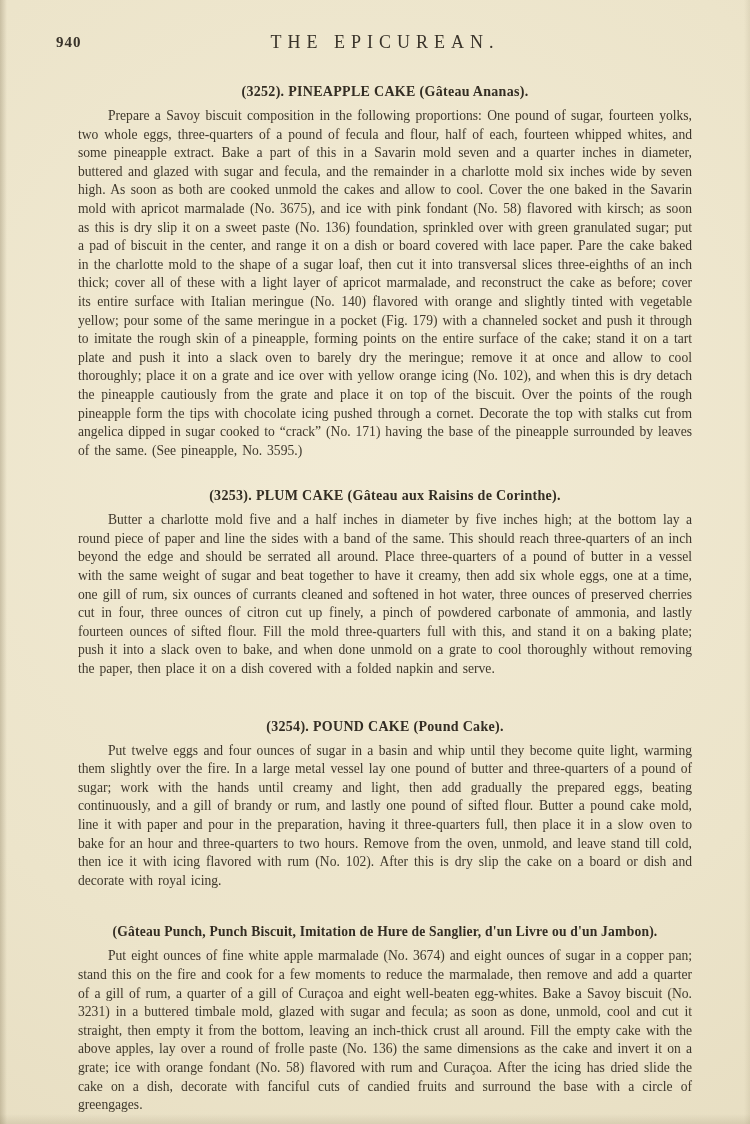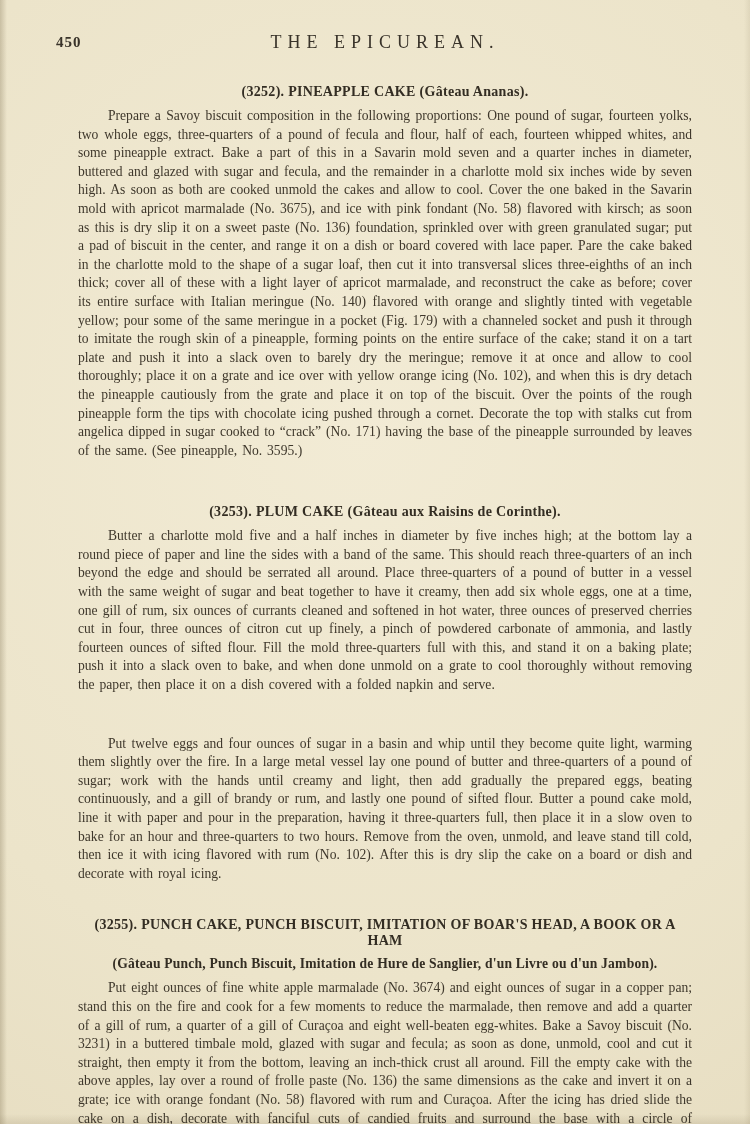--- a/index.html
+++ b/index.html
@@ -70,52 +70,52 @@
     line-height: 18.6px;
     text-align: justify;
     text-indent: 30px;
     word-spacing: 1.5px;
     color: #3e372b;
   }
   .recipe {
     margin-bottom: 26px;
   }
   .recipe + .recipe {
-    margin-top: 44px;
+    margin-top: 28px;
   }
   #recipe-pound-cake {
     margin-top: 40px;
   }
   #recipe-punch-cake {
     margin-top: 34px;
   }
 </style>
 </head>
 <body>
 
 <div class="page">
 
   <header class="running-head">
-    <span class="folio">450</span>
+    <span class="folio">940</span>
     <span class="running-title">THE EPICUREAN.</span>
   </header>
 
   <section class="recipe" id="recipe-pineapple-cake">
     <h2 class="recipe-heading">(3252). PINEAPPLE CAKE (Gâteau Ananas).</h2>
     <p class="recipe-body">Prepare a Savoy biscuit composition in the following proportions: One pound of sugar, fourteen yolks, two whole eggs, three-quarters of a pound of fecula and flour, half of each, fourteen whipped whites, and some pineapple extract. Bake a part of this in a Savarin mold seven and a quarter inches in diameter, buttered and glazed with sugar and fecula, and the remainder in a charlotte mold six inches wide by seven high. As soon as both are cooked unmold the cakes and allow to cool. Cover the one baked in the Savarin mold with apricot marmalade (No. 3675), and ice with pink fondant (No. 58) flavored with kirsch; as soon as this is dry slip it on a sweet paste (No. 136) foundation, sprinkled over with green granulated sugar; put a pad of biscuit in the center, and range it on a dish or board covered with lace paper. Pare the cake baked in the charlotte mold to the shape of a sugar loaf, then cut it into transversal slices three-eighths of an inch thick; cover all of these with a light layer of apricot marmalade, and reconstruct the cake as before; cover its entire surface with Italian meringue (No. 140) flavored with orange and slightly tinted with vegetable yellow; pour some of the same meringue in a pocket (Fig. 179) with a channeled socket and push it through to imitate the rough skin of a pineapple, forming points on the entire surface of the cake; stand it on a tart plate and push it into a slack oven to barely dry the meringue; remove it at once and allow to cool thoroughly; place it on a grate and ice over with yellow orange icing (No. 102), and when this is dry detach the pineapple cautiously from the grate and place it on top of the biscuit. Over the points of the rough pineapple form the tips with chocolate icing pushed through a cornet. Decorate the top with stalks cut from angelica dipped in sugar cooked to “crack” (No. 171) having the base of the pineapple surrounded by leaves of the same. (See pineapple, No. 3595.)</p>
   </section>
 
   <section class="recipe" id="recipe-plum-cake">
     <h2 class="recipe-heading">(3253). PLUM CAKE (Gâteau aux Raisins de Corinthe).</h2>
     <p class="recipe-body">Butter a charlotte mold five and a half inches in diameter by five inches high; at the bottom lay a round piece of paper and line the sides with a band of the same. This should reach three-quarters of an inch beyond the edge and should be serrated all around. Place three-quarters of a pound of butter in a vessel with the same weight of sugar and beat together to have it creamy, then add six whole eggs, one at a time, one gill of rum, six ounces of currants cleaned and softened in hot water, three ounces of preserved cherries cut in four, three ounces of citron cut up finely, a pinch of powdered carbonate of ammonia, and lastly fourteen ounces of sifted flour. Fill the mold three-quarters full with this, and stand it on a baking plate; push it into a slack oven to bake, and when done unmold on a grate to cool thoroughly without removing the paper, then place it on a dish covered with a folded napkin and serve.</p>
   </section>
 
   <section class="recipe" id="recipe-pound-cake">
+    <h2 class="recipe-heading">(3254). POUND CAKE (Pound Cake).</h2>
     <p class="recipe-body">Put twelve eggs and four ounces of sugar in a basin and whip until they become quite light, warming them slightly over the fire. In a large metal vessel lay one pound of butter and three-quarters of a pound of sugar; work with the hands until creamy and light, then add gradually the prepared eggs, beating continuously, and a gill of brandy or rum, and lastly one pound of sifted flour. Butter a pound cake mold, line it with paper and pour in the preparation, having it three-quarters full, then place it in a slow oven to bake for an hour and three-quarters to two hours. Remove from the oven, unmold, and leave stand till cold, then ice it with icing flavored with rum (No. 102). After this is dry slip the cake on a board or dish and decorate with royal icing.</p>
   </section>
 
   <section class="recipe" id="recipe-punch-cake">
-    <h2 class="recipe-heading">(3255). PUNCH CAKE, PUNCH BISCUIT, IMITATION OF BOAR'S HEAD, A BOOK OR A HAM</h2>
     <h3 class="recipe-subheading">(Gâteau Punch, Punch Biscuit, Imitation de Hure de Sanglier, d'un Livre ou d'un Jambon).</h3>
     <p class="recipe-body">Put eight ounces of fine white apple marmalade (No. 3674) and eight ounces of sugar in a copper pan; stand this on the fire and cook for a few moments to reduce the marmalade, then remove and add a quarter of a gill of rum, a quarter of a gill of Curaçoa and eight well-beaten egg-whites. Bake a Savoy biscuit (No. 3231) in a buttered timbale mold, glazed with sugar and fecula; as soon as done, unmold, cool and cut it straight, then empty it from the bottom, leaving an inch-thick crust all around. Fill the empty cake with the above apples, lay over a round of frolle paste (No. 136) the same dimensions as the cake and invert it on a grate; ice with orange fondant (No. 58) flavored with rum and Curaçoa. After the icing has dried slide the cake on a dish, decorate with fanciful cuts of candied fruits and surround the base with a circle of greengages.</p>
   </section>
 
 </div>
 
 </body></html>

